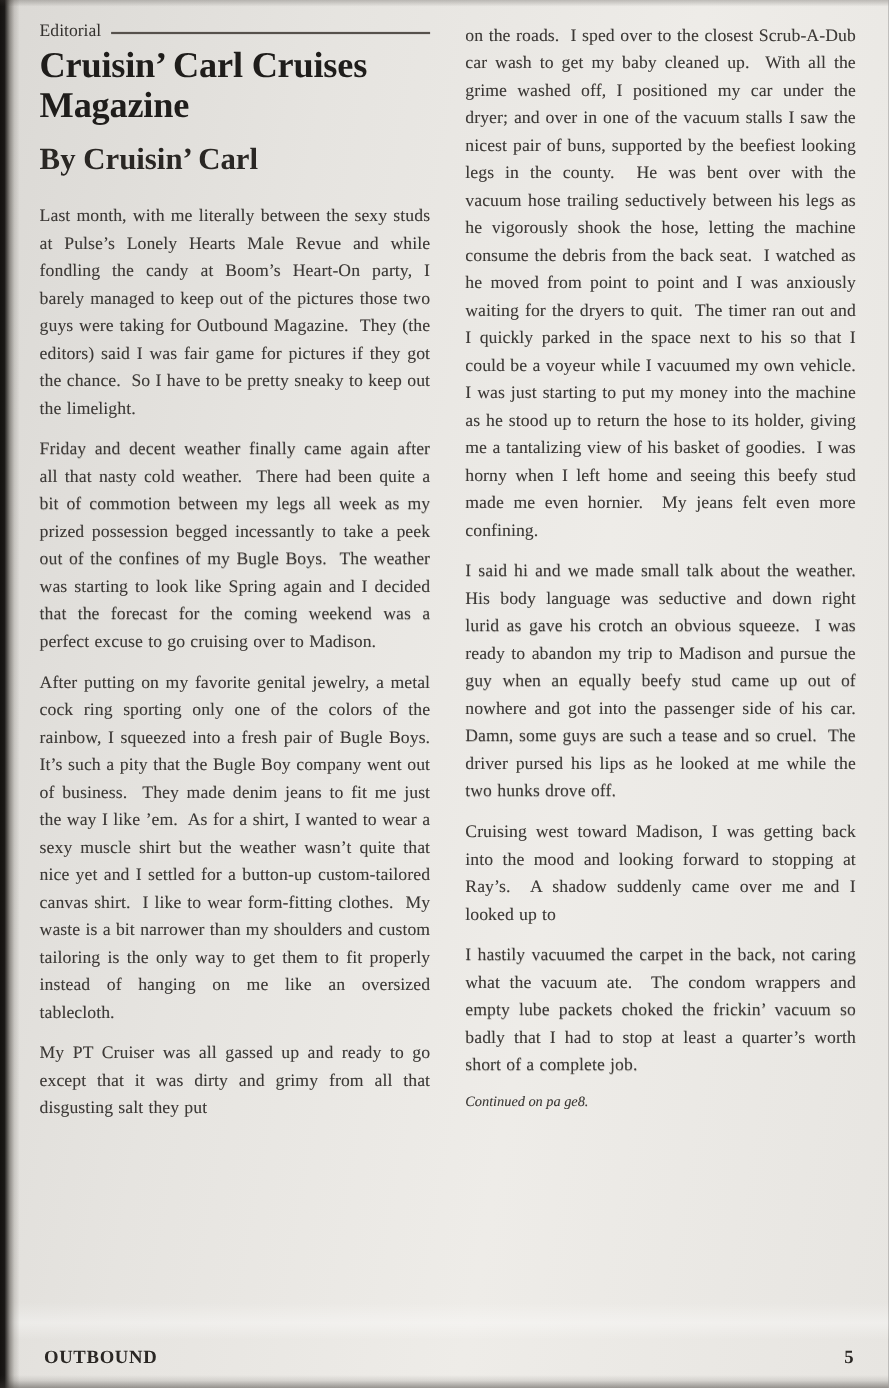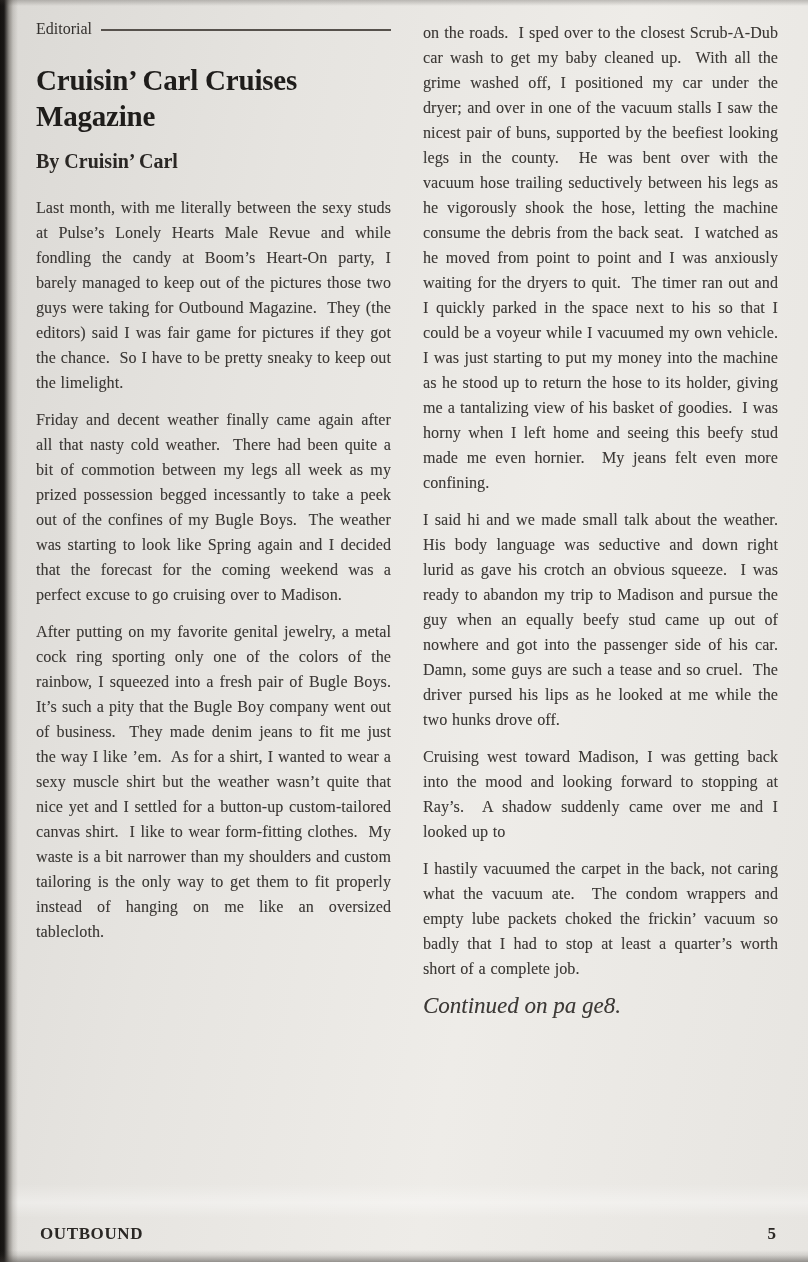--- a/index.html
+++ b/index.html
@@ -45,49 +45,49 @@
     gap: 32px;
   }
   .col { width: 50%; }
 
   
   .kicker-row { display: flex; align-items: center; gap: 9px; }
   .kicker { font-size: 16px; color: #33302d; white-space: nowrap; }
   .kicker-rule { flex: 1; height: 2px; background: #56514c; margin-top: 2px; }
 
   .title {
-    margin: 24px 0 0 0;
-    font-size: 29px;
+    margin: 4px 0 0 0;
+    font-size: 33px;
     line-height: 36px;
     font-weight: bold;
     letter-spacing: -0.2px;
     color: #1f1d1b;
   }
   .byline {
     margin: 16px 0 22px 0;
-    font-size: 20px;
+    font-size: 28px;
     font-weight: bold;
     color: #2a2724;
   }
 
   
   .body-p {
     margin: 0 0 12px 0;
     font-size: 16px;
     line-height: 25px;
     text-align: justify;
     white-space: pre-wrap;
     letter-spacing: 0.1px;
     word-spacing: 0.04em;
     color: #3c3936;
     text-shadow: 0.2px 0.2px 0.4px rgba(70,64,58,0.35);
   }
   .continued {
     margin: 12px 0 0 0;
-    font-size: 23px;
+    font-size: 13px;
     font-style: italic;
     color: #3c3936;
     text-shadow: 0.2px 0.2px 0.4px rgba(70,64,58,0.35);
   }
 
   
   .footer {
     position: absolute;
     left: 40px; right: 32px; bottom: 18px;
     display: flex;
@@ -118,20 +118,21 @@
       </h1>
 
       <p class="byline">
         <span>By</span>
         <span>Cruisin’ Carl</span>
       </p>
 
       <p class="body-p">Last month, with me literally between the sexy studs at Pulse’s Lonely Hearts Male Revue and while fondling the candy at Boom’s Heart-On party, I barely managed to keep out of the pictures those two guys were taking for Outbound Magazine.  They (the editors) said I was fair game for pictures if they got the chance.  So I have to be pretty sneaky to keep out the limelight.</p>
       <p class="body-p">Friday and decent weather finally came again after all that nasty cold weather.  There had been quite a bit of commotion between my legs all week as my prized possession begged incessantly to take a peek out of the confines of my Bugle Boys.  The weather was starting to look like Spring again and I decided that the forecast for the coming weekend was a perfect excuse to go cruising over to Madison.</p>
       <p class="body-p">After putting on my favorite genital jewelry, a metal cock ring sporting only one of the colors of the rainbow, I squeezed into a fresh pair of Bugle Boys.  It’s such a pity that the Bugle Boy company went out of business.  They made denim jeans to fit me just the way I like ’em.  As for a shirt, I wanted to wear a sexy muscle shirt but the weather wasn’t quite that nice yet and I settled for a button-up custom-tailored canvas shirt.  I like to wear form-fitting clothes.  My waste is a bit narrower than my shoulders and custom tailoring is the only way to get them to fit properly instead of hanging on me like an oversized tablecloth.</p>
+      <p class="body-p">My PT Cruiser was all gassed up and ready to go except that it was dirty and grimy from all that disgusting salt they put</p>
     </div>
 
     <div class="col col-right">
       <p class="body-p">on the roads.  I sped over to the closest Scrub-A-Dub car wash to get my baby cleaned up.  With all the grime washed off, I positioned my car under the dryer; and over in one of the vacuum stalls I saw the nicest pair of buns, supported by the beefiest looking legs in the county.  He was bent over with the vacuum hose trailing seductively between his legs as he vigorously shook the hose, letting the machine consume the debris from the back seat.  I watched as he moved from point to point and I was anxiously waiting for the dryers to quit.  The timer ran out and I quickly parked in the space next to his so that I could be a voyeur while I vacuumed my own vehicle.  I was just starting to put my money into the machine as he stood up to return the hose to its holder, giving me a tantalizing view of his basket of goodies.  I was horny when I left home and seeing this beefy stud made me even hornier.  My jeans felt even more confining.</p>
       <p class="body-p">I said hi and we made small talk about the weather.  His body language was seductive and down right lurid as gave his crotch an obvious squeeze.  I was ready to abandon my trip to Madison and pursue the guy when an equally beefy stud came up out of nowhere and got into the passenger side of his car.  Damn, some guys are such a tease and so cruel.  The driver pursed his lips as he looked at me while the two hunks drove off.</p>
       <p class="body-p">Cruising west toward Madison, I was getting back into the mood and looking forward to stopping at Ray’s.  A shadow suddenly came over me and I looked up to</p>
       <p class="body-p">I hastily vacuumed the carpet in the back, not caring what the vacuum ate.  The condom wrappers and empty lube packets choked the frickin’ vacuum so badly that I had to stop at least a quarter’s worth short of a complete job.</p>
       <p class="continued">Continued on pa ge8.</p>
     </div>
 

